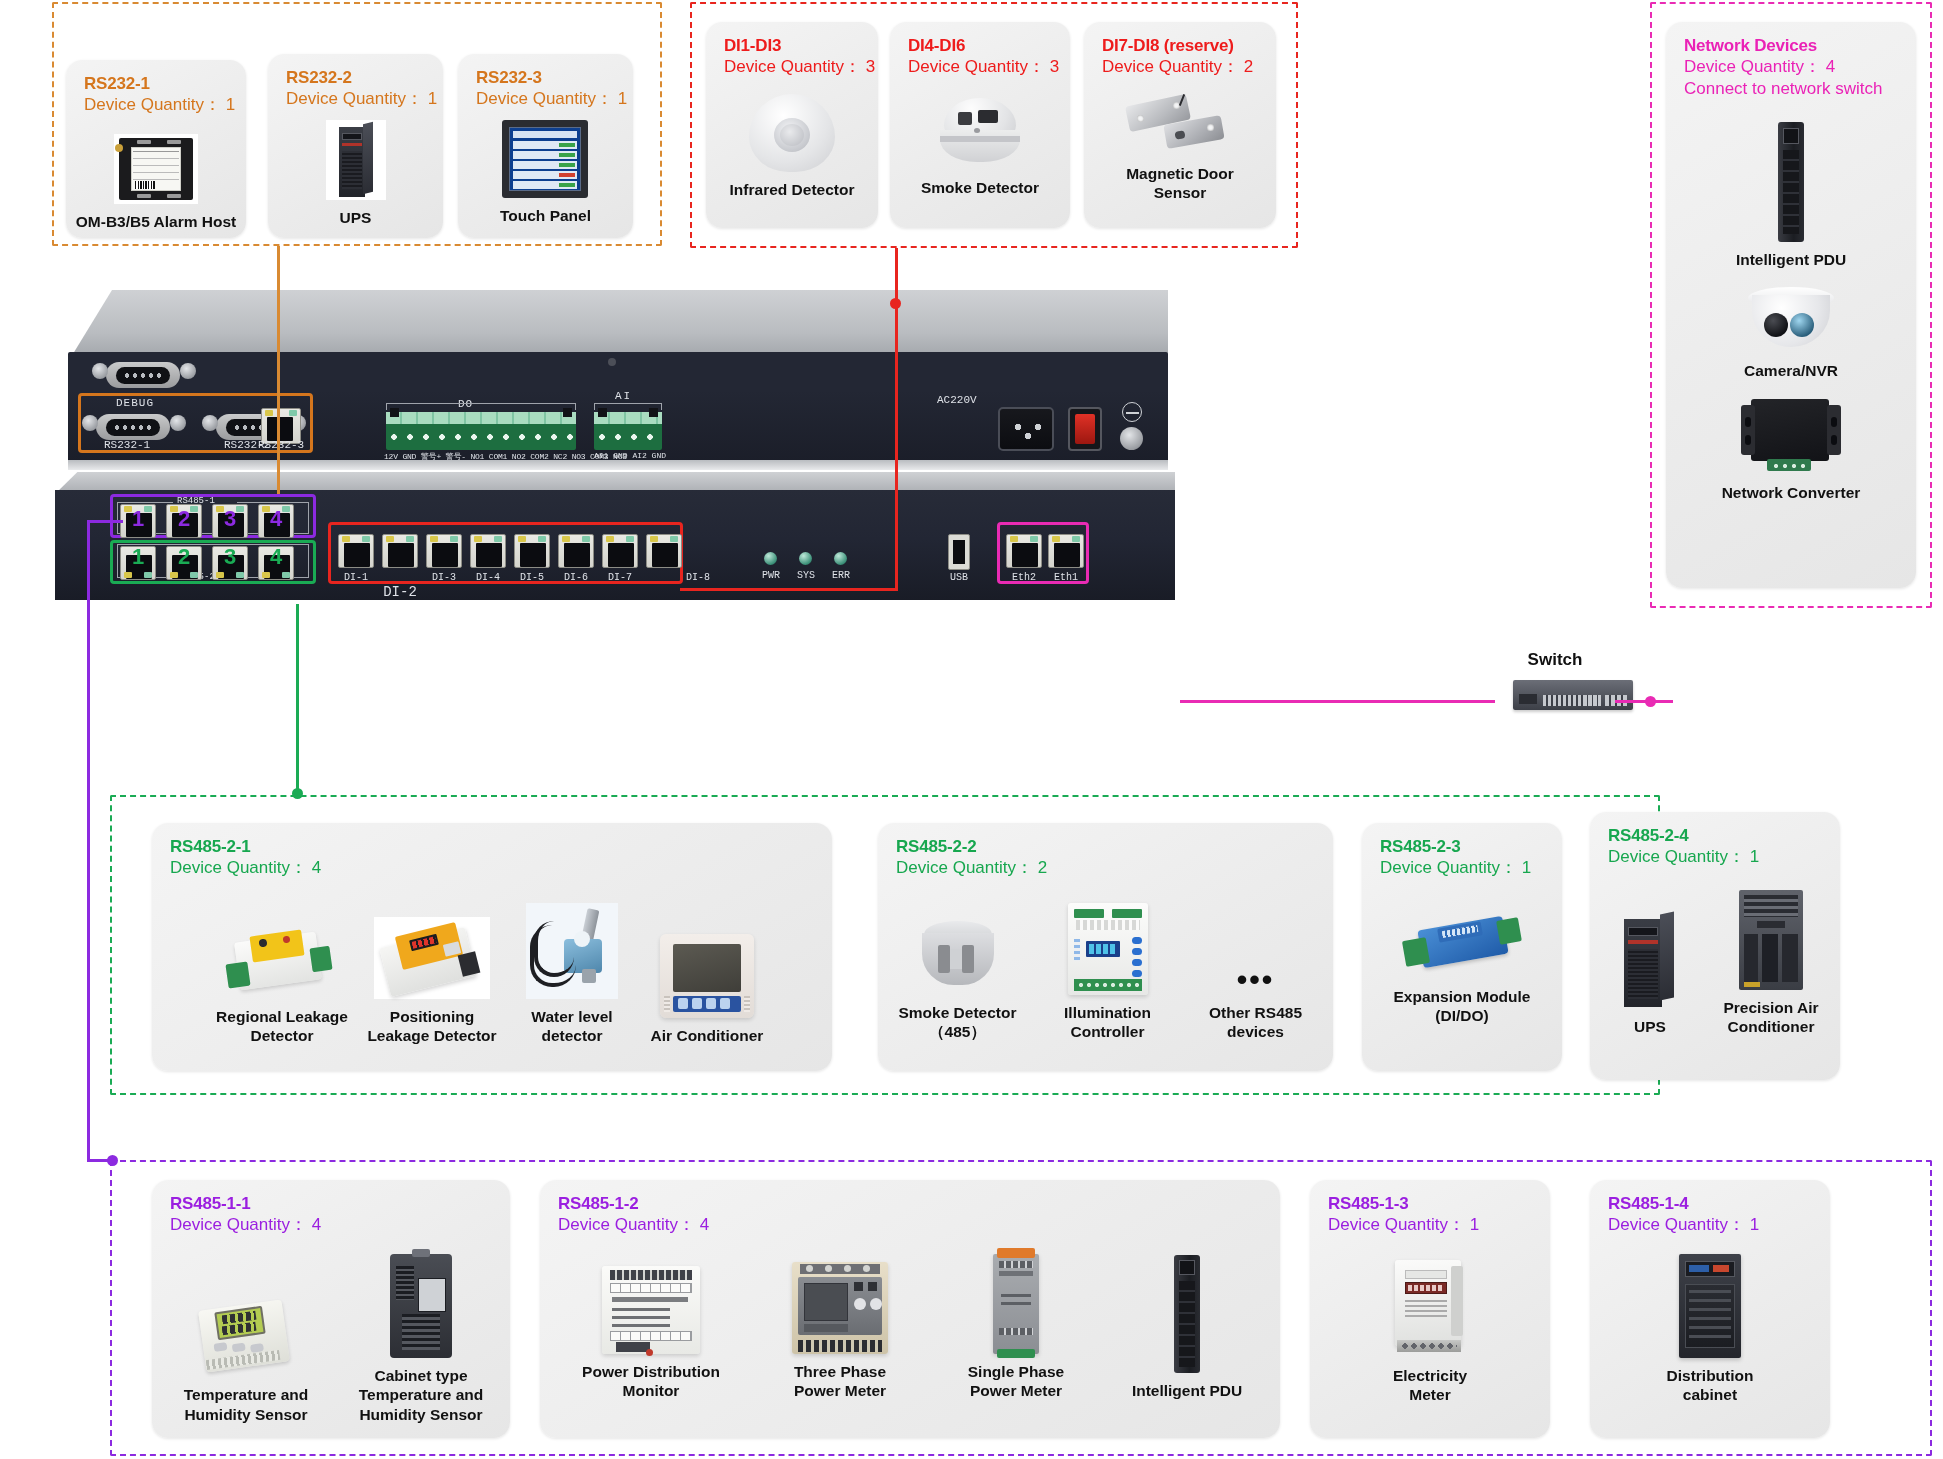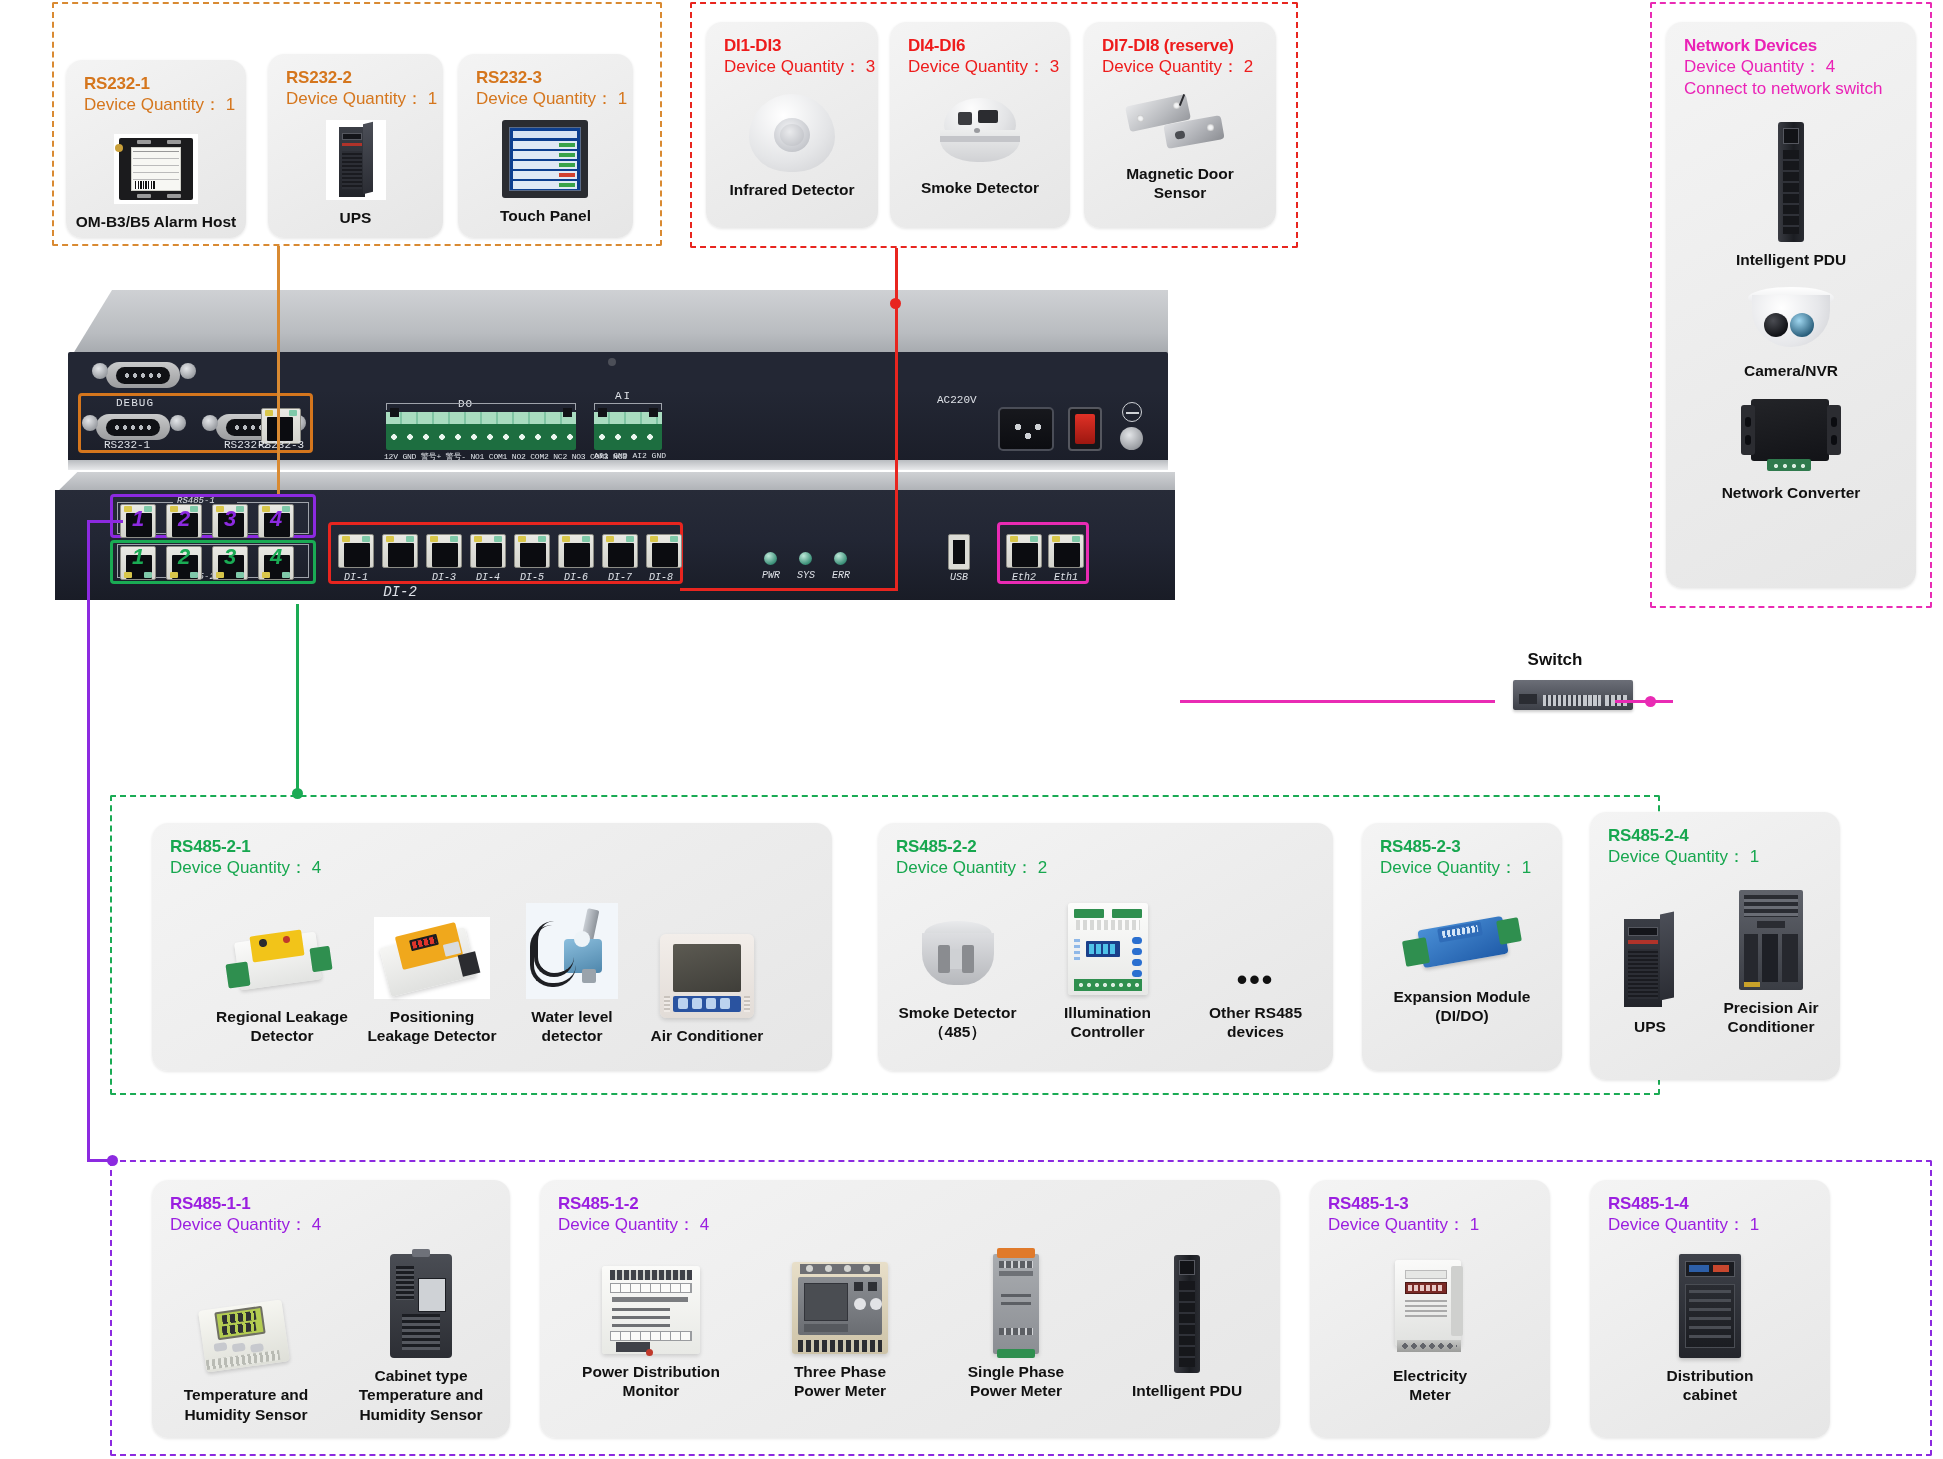--- a/index.html
+++ b/index.html
@@ -90,21 +90,21 @@
     background: linear-gradient(180deg,#2b2f3c 0%,#23273442 0%,#232734 35%,#1b1e29 100%);
     background-color:#232734;
     border-radius: 2px;
   }
   .rear-shadow{
     position:absolute;left:0;top:170px;width:1100px;height:10px;
     background:linear-gradient(180deg,#b9bcc0,#e9eaec);
   }
 
   
-  #front { left: 55px; top: 472px; width: 1120px; height: 132px; font-style: italic; }
+  #front { left: 55px; top: 472px; width: 1120px; height: 132px; }
   .front-top {
     position:absolute; left:0; top:0; width:1120px; height:22px;
     background: linear-gradient(180deg,#cfd1d4 0%,#a9acb1 100%);
     clip-path: polygon(2% 0, 100% 0, 100% 100%, 0 100%);
   }
   .front-face {
     position:absolute; left:0; top:18px; width:1120px; height:110px;
     background: linear-gradient(180deg,#272b38 0%,#222634 45%,#191c26 100%);
   }
 
@@ -566,21 +566,21 @@
         <div class="led l"></div>
         <div class="led r"></div>
       </div>
     <div class="lbl" style="left:279px;top:100px;font-size:10px;width:44px;text-align:center;">DI-1</div>
     <div class="lbl" style="left:323px;top:112px;font-size:14px;width:44px;text-align:center;">DI-2</div>
     <div class="lbl" style="left:367px;top:100px;font-size:10px;width:44px;text-align:center;">DI-3</div>
     <div class="lbl" style="left:411px;top:100px;font-size:10px;width:44px;text-align:center;">DI-4</div>
     <div class="lbl" style="left:455px;top:100px;font-size:10px;width:44px;text-align:center;">DI-5</div>
     <div class="lbl" style="left:499px;top:100px;font-size:10px;width:44px;text-align:center;">DI-6</div>
     <div class="lbl" style="left:543px;top:100px;font-size:10px;width:44px;text-align:center;">DI-7</div>
-    <div class="lbl" style="left:584px;top:100px;font-size:10px;width:44px;text-align:center;">DI-8</div>
+    <div class="lbl" style="left:621px;top:100px;font-size:10px;width:44px;text-align:center;">DI-8</div>
 
     <div class="ledlamp" style="left:709px; top:80px;"></div>
     <div class="ledlamp" style="left:744px; top:80px;"></div>
     <div class="ledlamp" style="left:779px; top:80px;"></div>
     <div class="lbl" style="left:698px;top:98px;font-size:10px;width:36px;text-align:center;">PWR</div>
     <div class="lbl" style="left:733px;top:98px;font-size:10px;width:36px;text-align:center;">SYS</div>
     <div class="lbl" style="left:768px;top:98px;font-size:10px;width:36px;text-align:center;">ERR</div>
 
     <div class="usbport" style="left:893px; top:62px;"></div>
     <div class="lbl" style="left:878px;top:100px;font-size:10px;width:52px;text-align:center;">USB</div>

